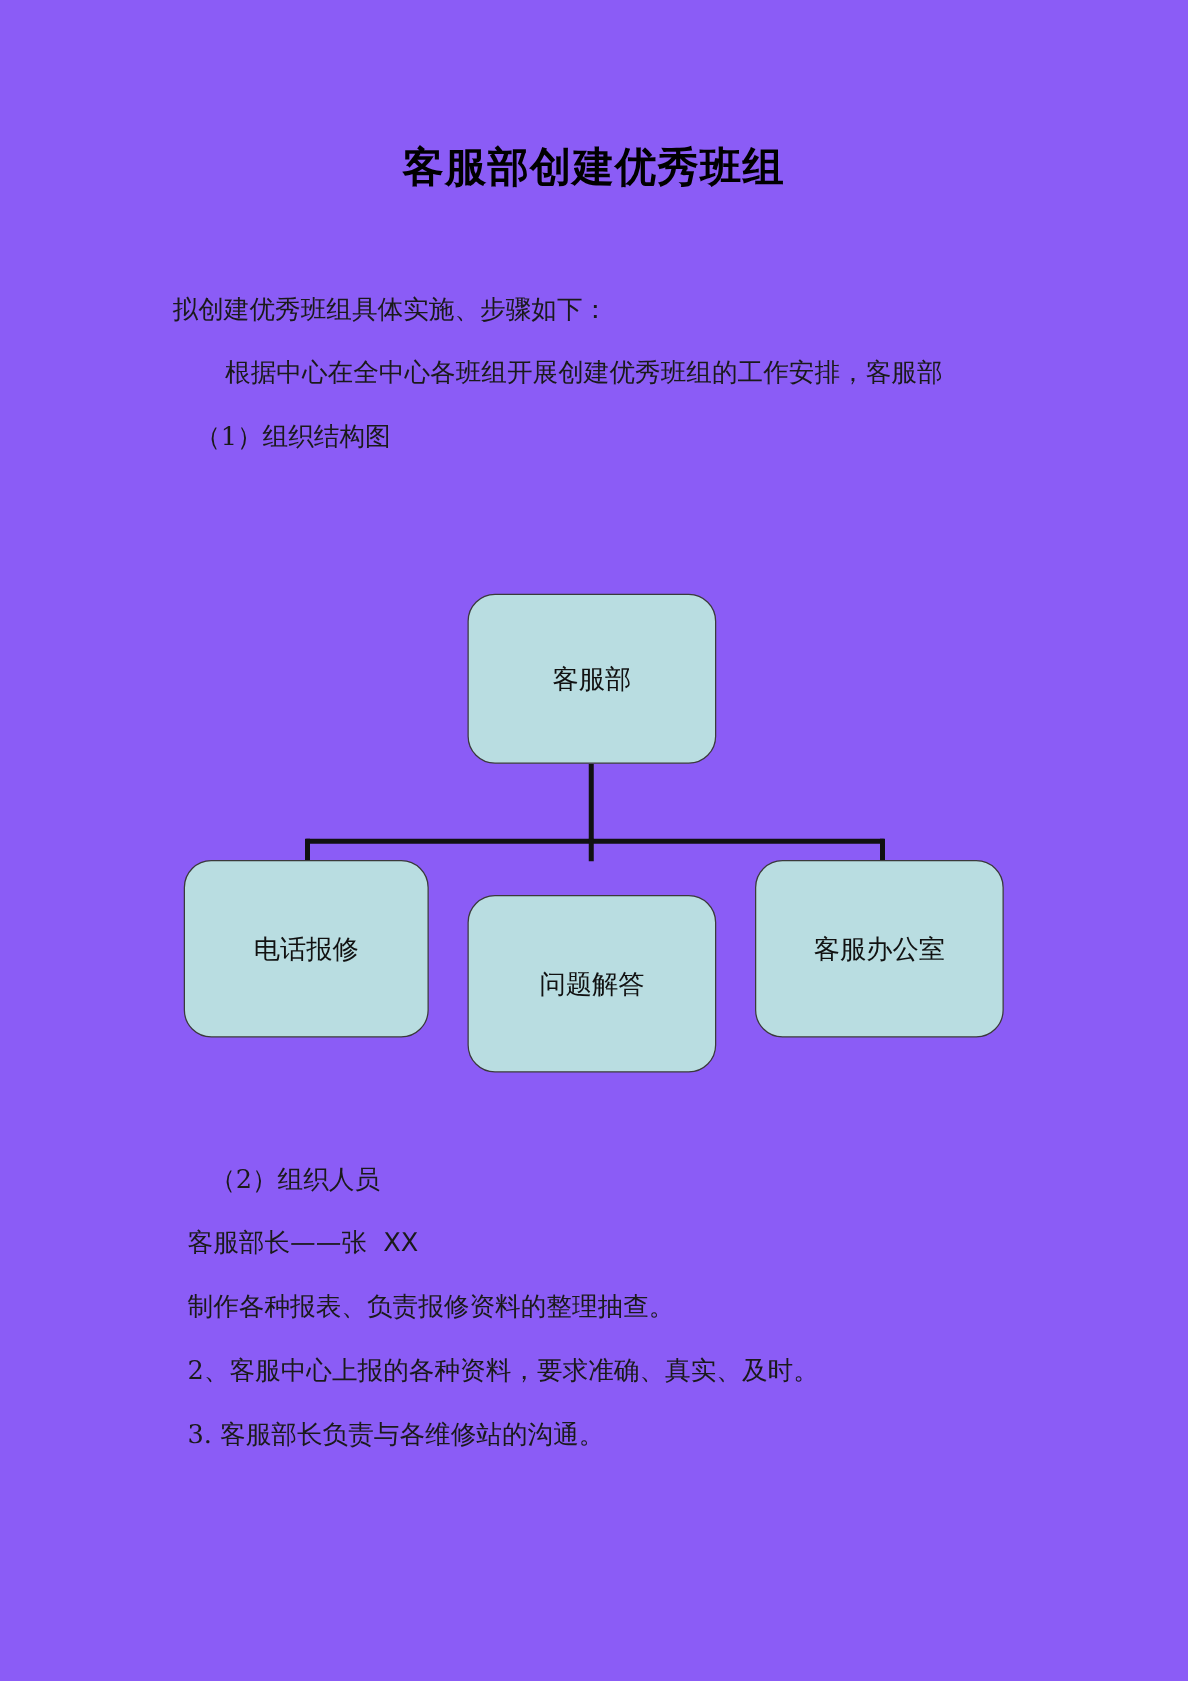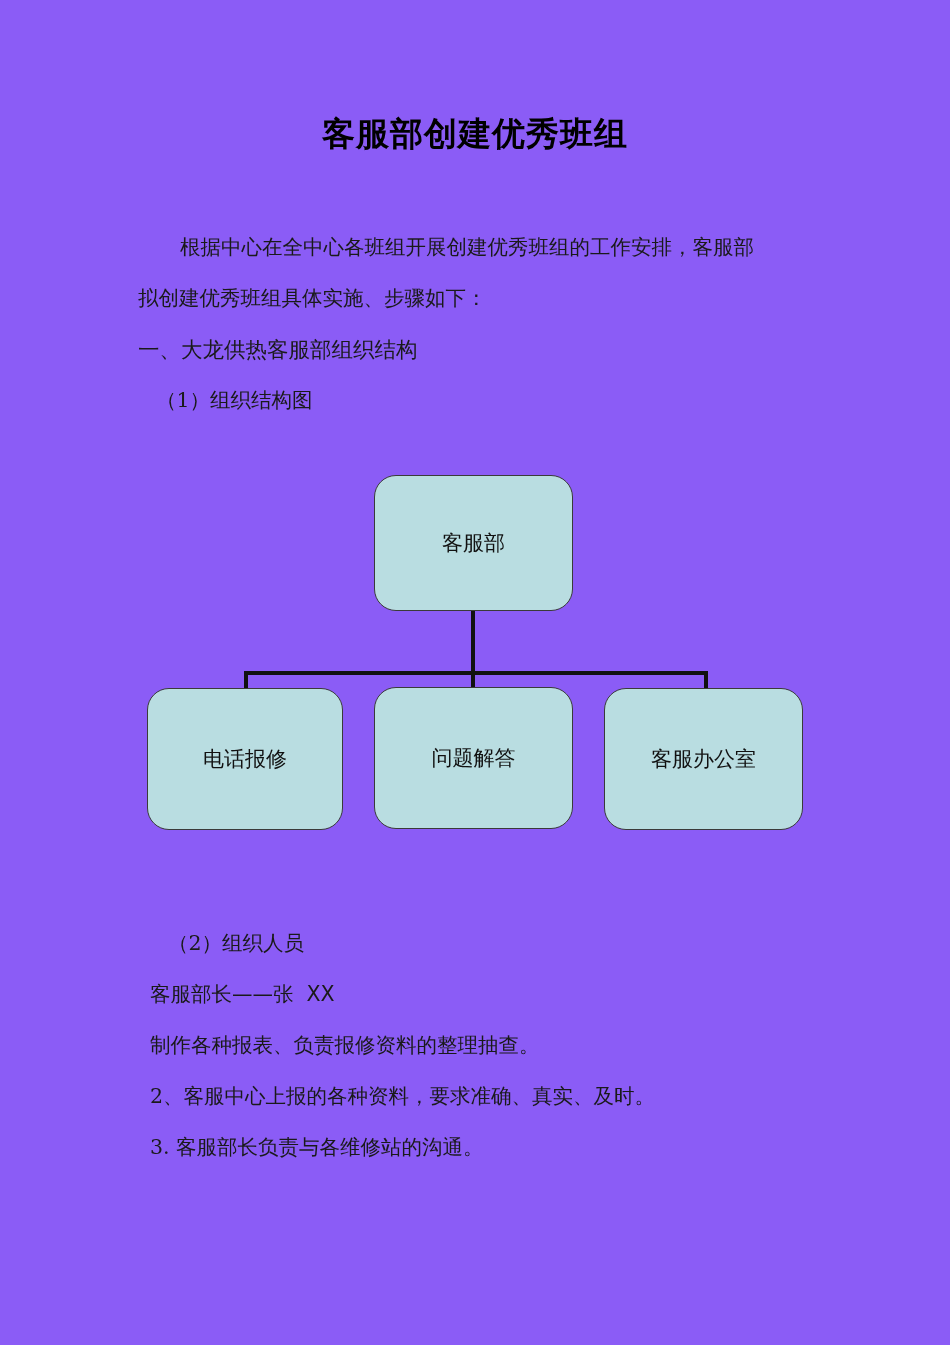--- a/index.html
+++ b/index.html
@@ -85,21 +85,21 @@
     font-family: Liberation Mono, monospace;
   }
   .node-child-0 {
     left: 147px;
     top: 688px;
     width: 196px;
     height: 142px;
   }
   .node-child-1 {
     left: 374px;
-    top: 687px;
+    top: 716px;
     width: 199px;
     height: 142px;
   }
   .node-child-2 {
     left: 604px;
     top: 688px;
     width: 199px;
     height: 142px;
   }
 
@@ -147,23 +147,22 @@
   }
 </style>
 </head>
 <body>
 
 <div class="page">
 
   <div class="doc-title">客服部创建优秀班组</div>
 
   <div class="body-block">
+    <div class="para">拟创建优秀班组具体实施、步骤如下：</div>
     <div class="para indent">根据中心在全中心各班组开展创建优秀班组的工作安排，客服部</div>
-    <div class="para">拟创建优秀班组具体实施、步骤如下：</div>
-    <div class="para heading">一、大龙供热客服部组织结构</div>
     <div class="para sub">（1）组织结构图</div>
   </div>
 
   <div class="orgchart">
 
     <div class="conn conn-stem"></div>
     <div class="conn conn-bus"></div>
     <div class="conn conn-drop-0"></div>
     <div class="conn conn-drop-1"></div>
     <div class="conn conn-drop-2"></div>

